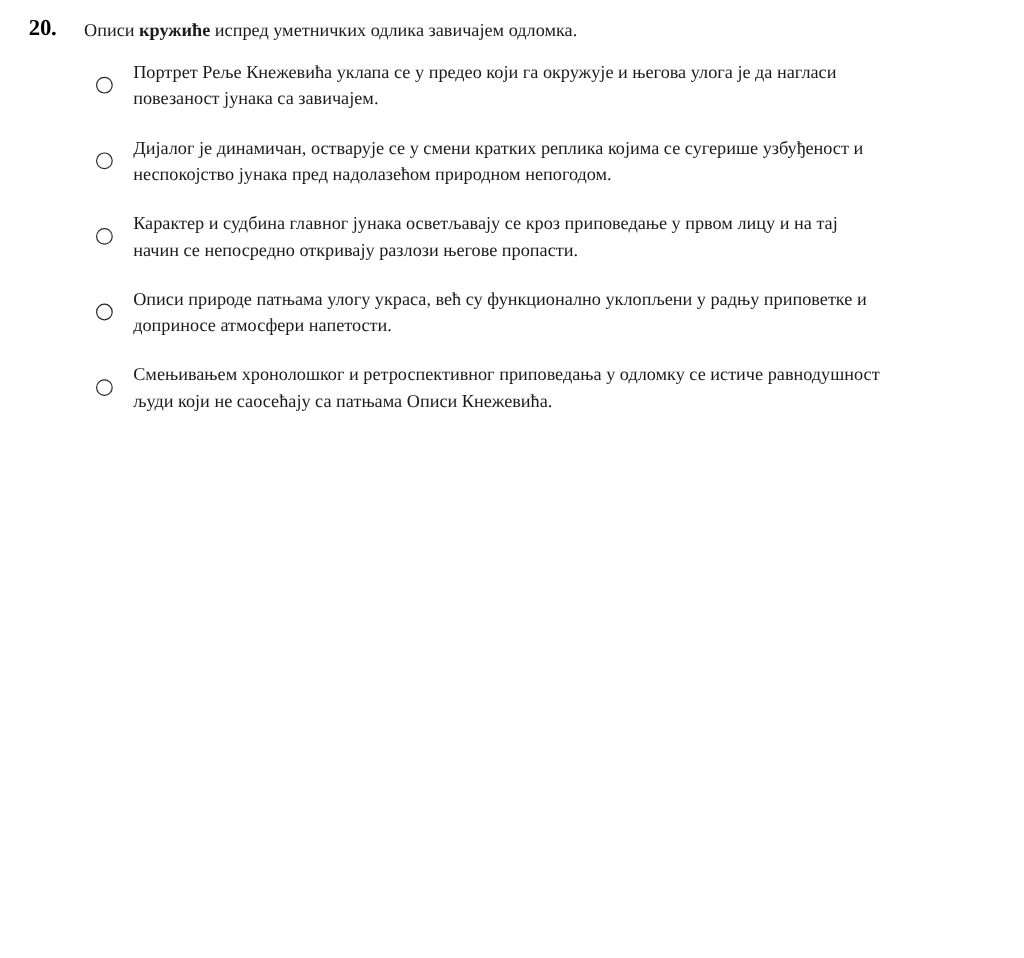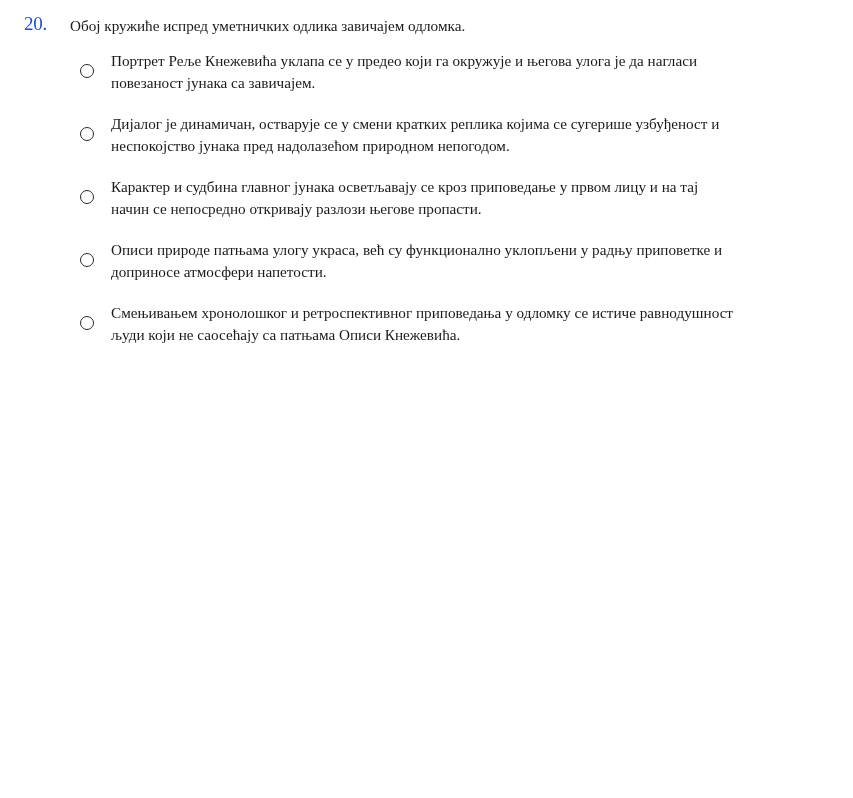--- a/index.html
+++ b/index.html
@@ -29,36 +29,36 @@
     left: 0;
     top: 13px;
     width: 853px;
     display: block;
   }
   .q-number {
     position: absolute;
     left: 24px;
     top: 0px;
     font-size: 19px;
-    font-weight: normal;
+    font-weight: bold;
     letter-spacing: -0.2px;
     line-height: 21px;
-    color: #1d4ed8;
+    color: #000000;
   }
   .q-prompt {
     position: absolute;
     left: 70px;
     top: 2px;
     width: 770px;
     font-size: 15.2px;
     line-height: 21px;
     color: #1a1a1a;
   }
   .q-prompt .bold {
-    font-weight: normal;
+    font-weight: bold;
   }
 
   
   .options {
     position: absolute;
     left: 0;
     top: 50px;
     width: 853px;
   }
   .option {
@@ -88,21 +88,21 @@
   }
 </style>
 </head>
 <body>
 
 <div class="page">
 
   <div class="question-row">
     <div class="q-number">20.</div>
     <div class="q-prompt">
-      <span>Обој </span><span class="bold">кружиће</span><span> испред уметничких одлика завичајем одломка.</span>
+      <span>Описи </span><span class="bold">кружиће</span><span> испред уметничких одлика завичајем одломка.</span>
     </div>
   </div>
 
   <div class="options">
 
     <div class="option">
       <span class="option-bullet"></span>
       <div class="option-text">Портрет Реље Кнежевића уклапа се у предео који га окружује и његова улога је да нагласи
 повезаност јунака са завичајем.</div>
     </div>

